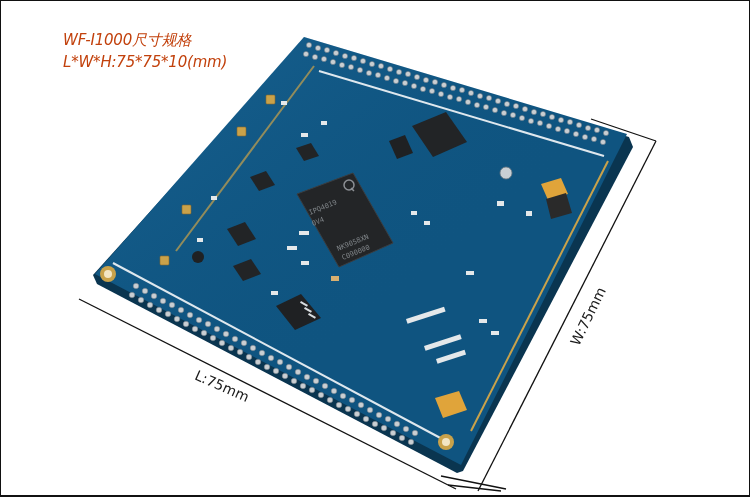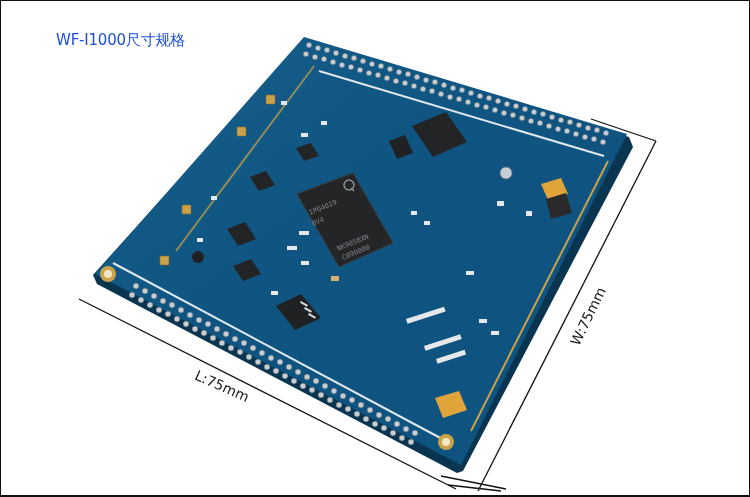--- a/index.html
+++ b/index.html
@@ -3,39 +3,40 @@
 <meta charset="utf-8">
 <style>
   html, body { margin: 0; padding: 0; background: #ffffff; }
   body { width: 750px; height: 497px; overflow: hidden; position: relative; }
   .frame {
     position: absolute; left: 0; top: 0; width: 748px; height: 494px;
     border: 1px solid #111; border-bottom-width: 2px; background: #ffffff;
     overflow: hidden;
   }
   .title {
-    position: absolute; left: 55px; top: 28px;
-    font-family: "DejaVu Sans", sans-serif; font-size: 15px; color: #1d4ed8;
-    line-height: 22px; letter-spacing: -0.2px;
+    position: absolute; left: 62px; top: 28px;
+    font-family: "DejaVu Sans", sans-serif; font-size: 15px; color: #c2410c;
+    line-height: 22px; letter-spacing: -0.2px; font-style: italic;
   }
   .dim-label {
     position: absolute; font-family: "DejaVu Sans", sans-serif; font-size: 14px;
     color: #1a1a1a; white-space: nowrap; transform-origin: left top;
   }
   #label-l { left: 198px; top: 366px; transform: rotate(24deg); }
   #label-w { left: 566px; top: 340px; transform: rotate(-64deg); }
   svg.scene { position: absolute; left: 0; top: 0; }
 </style>
 </head>
 <body>
 
 <div class="frame">
 
   <div class="title">
     <div>WF-I1000尺寸规格</div>
+    <div>L*W*H:75*75*10(mm)</div>
   </div>
 
   <svg class="scene" width="750" height="497" viewBox="0 0 750 497">
 
     <g stroke="#111" stroke-width="1.3" fill="none">
       <line x1="78" y1="298" x2="455" y2="488"></line>
       <line x1="440" y1="475" x2="505" y2="488"></line>
     </g>
     <g stroke="#111" stroke-width="1.3" fill="none">
       <line x1="655" y1="140" x2="477" y2="490"></line>

